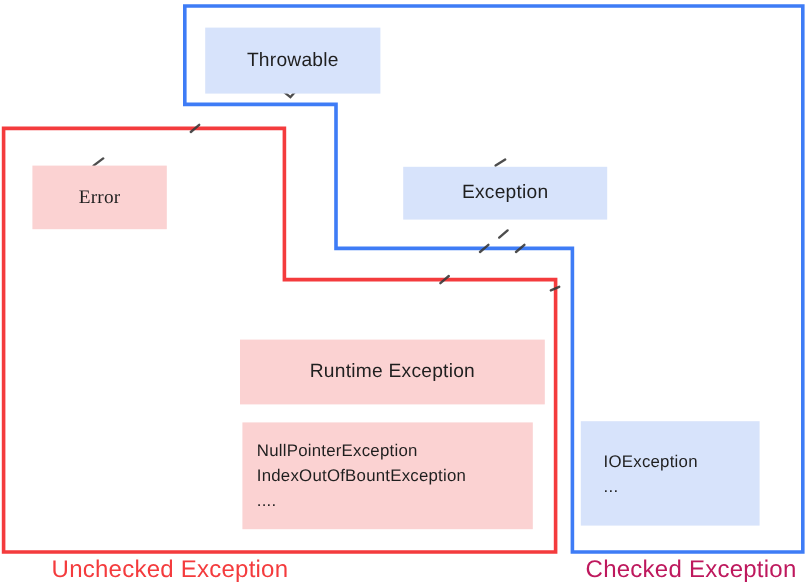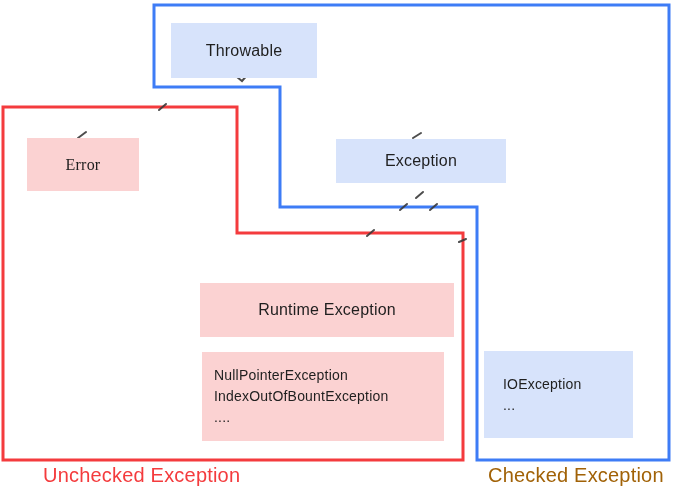--- a/index.html
+++ b/index.html
@@ -27,21 +27,21 @@
     font-size:14px;line-height:21px;
   }
   .n-npe{left:202px;top:352px;width:252px;height:89px;padding-left:12px;width:230px;}
   .n-ioe{left:484px;top:351px;width:130px;height:87px;padding-left:19px;font-size:15px;}
 
   .region-label{
     position:absolute;font-size:20px;font-weight:500;letter-spacing:.2px;
     white-space:nowrap;
   }
   .lbl-unchecked{left:6px;top:464px;color:#f43b3d;margin-left:37px;}
-  .lbl-checked{left:488px;top:464px;color:#a16207;}
+  .lbl-checked{left:488px;top:464px;color:#be185d;}
 </style>
 </head>
 <body>
 
 <div class="stage">
 
   <svg class="outlines" viewBox="0 0 673 487">
 
     <polygon points="154,5 669,5 669,460 477,460 477,207 280,207 280,87 154,87" fill="none" stroke-width="3" stroke="#3e7cf6"></polygon>
 

